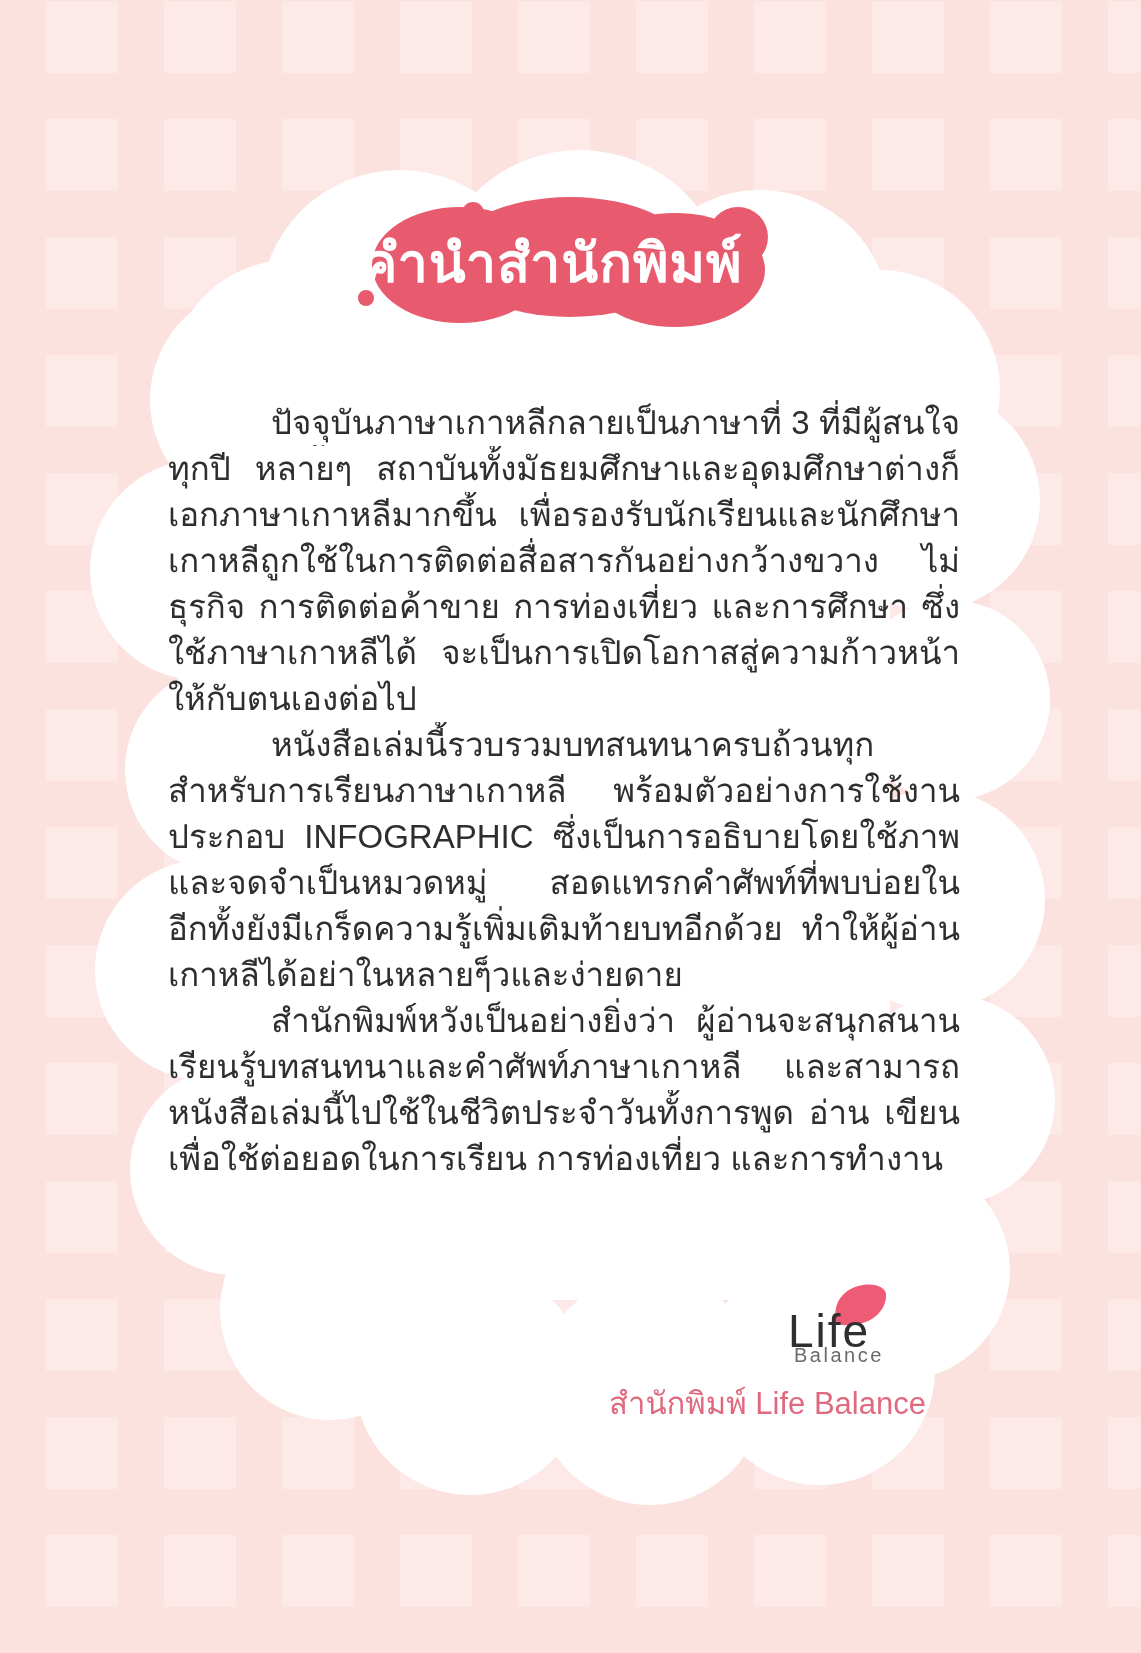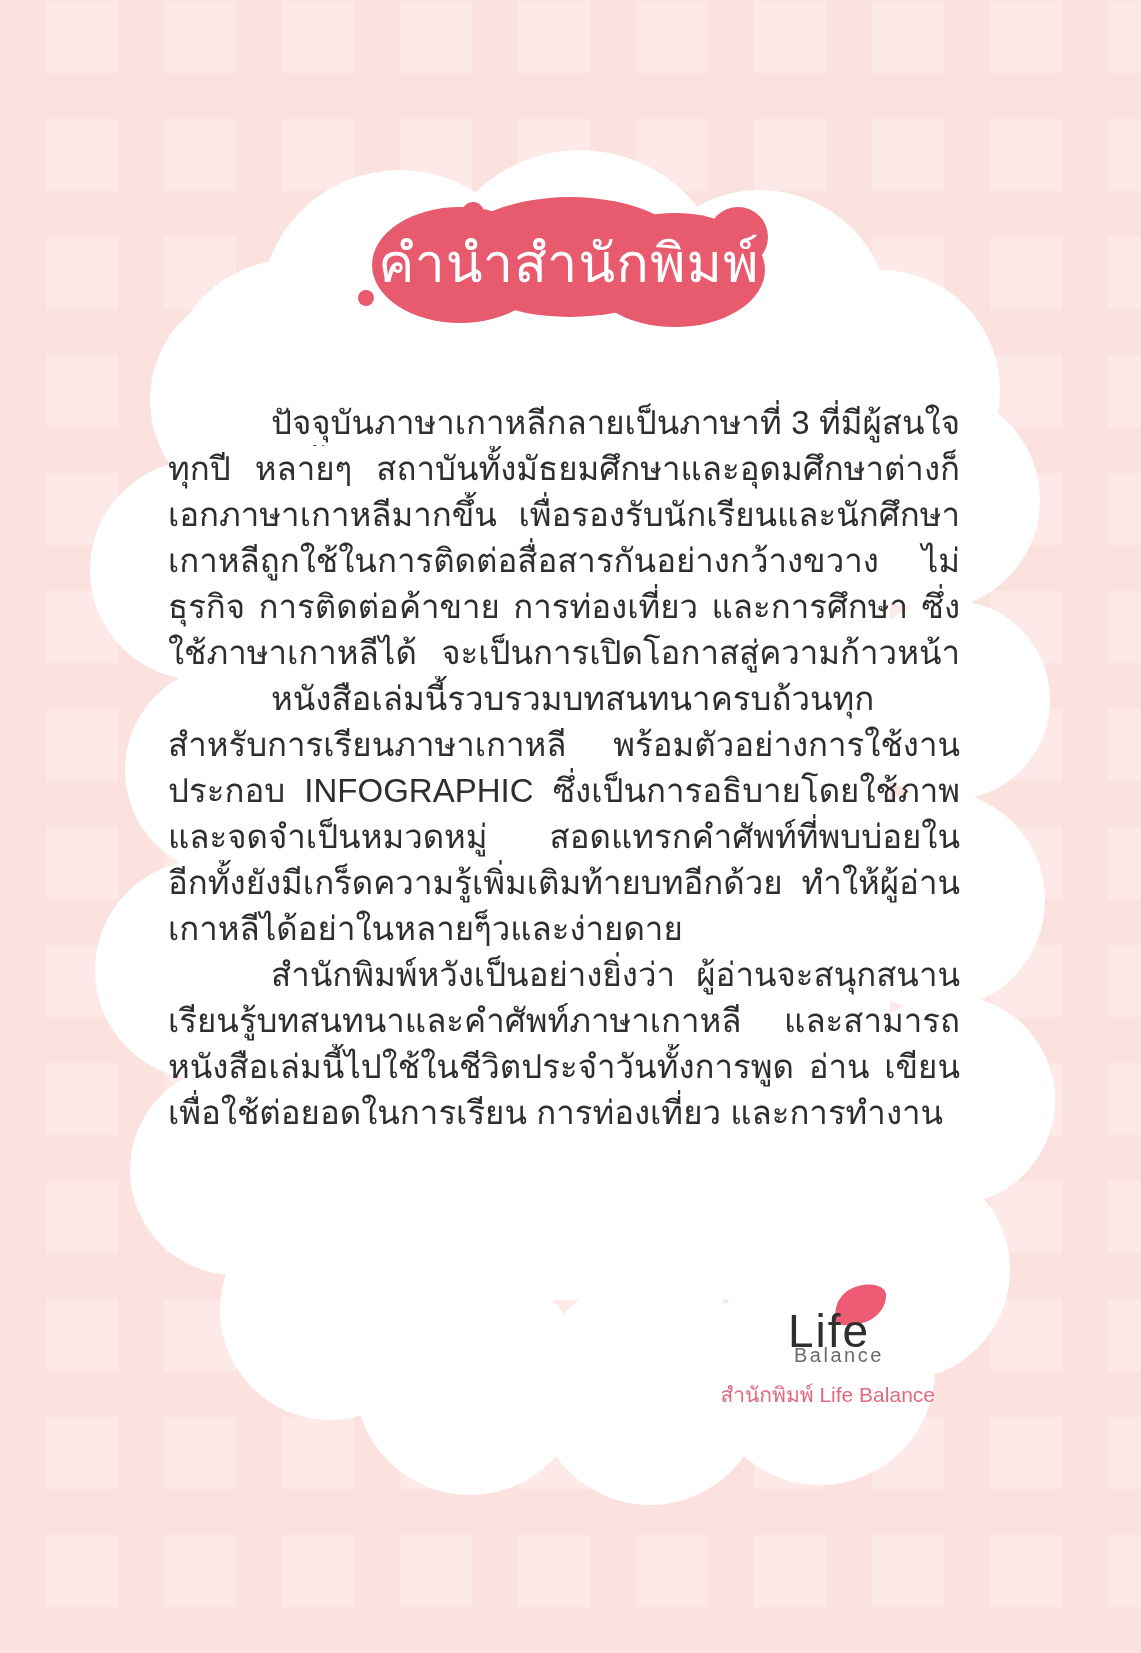--- a/index.html
+++ b/index.html
@@ -17,23 +17,23 @@
     position:absolute; inset:0;
     background-image:
       repeating-linear-gradient(0deg, var(--pattern) 0 46px, transparent 46px 118px),
       repeating-linear-gradient(90deg, var(--pattern) 0 46px, transparent 46px 118px);
     opacity:.28;
   }
   .cloud{position:absolute; left:0; top:0;}
   .badge{position:absolute; left:340px; top:185px; width:440px; height:160px;}
   .badge-blob{position:absolute; left:0; top:0;}
   .badge-title{
-    position:absolute; left:29px; top:8px; width:400px; height:140px;
+    position:absolute; left:12px; top:8px; width:400px; height:140px;
     display:flex; align-items:center; justify-content:center;
-    color:var(--title); font-size:54px; font-weight:400; letter-spacing:1px;
+    color:var(--title); font-size:54px; font-weight:700; letter-spacing:1px;
   }
   .body-text{
     position:absolute; left:168px; top:400px; width:792px;
     color:var(--text); font-size:33px; line-height:46px;
   }
   .line{
     height:46px; overflow:hidden;
     text-align:justify; text-align-last:justify;
     white-space:normal;
   }
@@ -44,21 +44,21 @@
   .logo-life{
     position:absolute; left:0; top:22px;
     font-size:46px; font-weight:400; letter-spacing:2px; color:var(--logo_text);
   }
   .logo-balance{
     position:absolute; left:6px; top:62px;
     font-size:20px; font-weight:400; letter-spacing:2.5px; color:var(--logo_sub);
   }
   .publisher-line{
     position:absolute; left:600px; top:1378px; width:335px;
-    text-align:right; color:var(--publisher); font-size:21px;
+    text-align:center; color:var(--publisher); font-size:31px;
   }
 </style>
 </head>
 <body>
 
 <div class="page">
 
   <div class="bg-pattern"></div>
 
   <svg class="cloud" width="1141" height="1653" viewBox="0 0 1141 1653">
@@ -100,20 +100,21 @@
     <div class="badge-title">คำนำสำนักพิมพ์</div>
   </div>
 
   <div class="body-text">
       <div class="line indent">ปัจจุบันภาษาเกาหลีกลายเป็นภาษาที่ 3 ที่มีผู้สนใจเรียนมากขึ้น</div>
       <div class="line">ทุกปี หลายๆ สถาบันทั้งมัธยมศึกษาและอุดมศึกษาต่างก็เริ่มเปิดวิชา</div>
       <div class="line">เอกภาษาเกาหลีมากขึ้น เพื่อรองรับนักเรียนและนักศึกษาที่สนใจ ภาษา</div>
       <div class="line">เกาหลีถูกใช้ในการติดต่อสื่อสารกันอย่างกว้างขวาง ไม่ว่าจะเป็นทาง</div>
       <div class="line">ธุรกิจ การติดต่อค้าขาย การท่องเที่ยว และการศึกษา ซึ่งผู้ที่สามารถ</div>
       <div class="line">ใช้ภาษาเกาหลีได้ จะเป็นการเปิดโอกาสสู่ความก้าวหน้าในหลายๆ ด้าน</div>
+      <div class="line plain">ให้กับตนเองต่อไป</div>
       <div class="line indent">หนังสือเล่มนี้รวบรวมบทสนทนาครบถ้วนทุกสถานการณ์</div>
       <div class="line">สำหรับการเรียนภาษาเกาหลี พร้อมตัวอย่างการใช้งานง่ายๆ ผ่านภาพ</div>
       <div class="line">ประกอบ INFOGRAPHIC ซึ่งเป็นการอธิบายโดยใช้ภาพเพื่อให้เข้าใจ</div>
       <div class="line">และจดจำเป็นหมวดหมู่ สอดแทรกคำศัพท์ที่พบบ่อยในชีวิตประจำวัน</div>
       <div class="line">อีกทั้งยังมีเกร็ดความรู้เพิ่มเติมท้ายบทอีกด้วย ทำให้ผู้อ่านฝึกฝนภาษา</div>
       <div class="line plain">เกาหลีได้อย่าในหลายๆ็วและง่ายดาย</div>
       <div class="line indent">สำนักพิมพ์หวังเป็นอย่างยิ่งว่า ผู้อ่านจะสนุกสนานไปกับการ</div>
       <div class="line">เรียนรู้บทสนทนาและคำศัพท์ภาษาเกาหลี และสามารถนำความรู้จาก</div>
       <div class="line">หนังสือเล่มนี้ไปใช้ในชีวิตประจำวันทั้งการพูด อ่าน เขียน ภาษาเกาหลี</div>
       <div class="line plain">เพื่อใช้ต่อยอดในการเรียน การท่องเที่ยว และการทำงานต่อไปในอนาคต</div>

